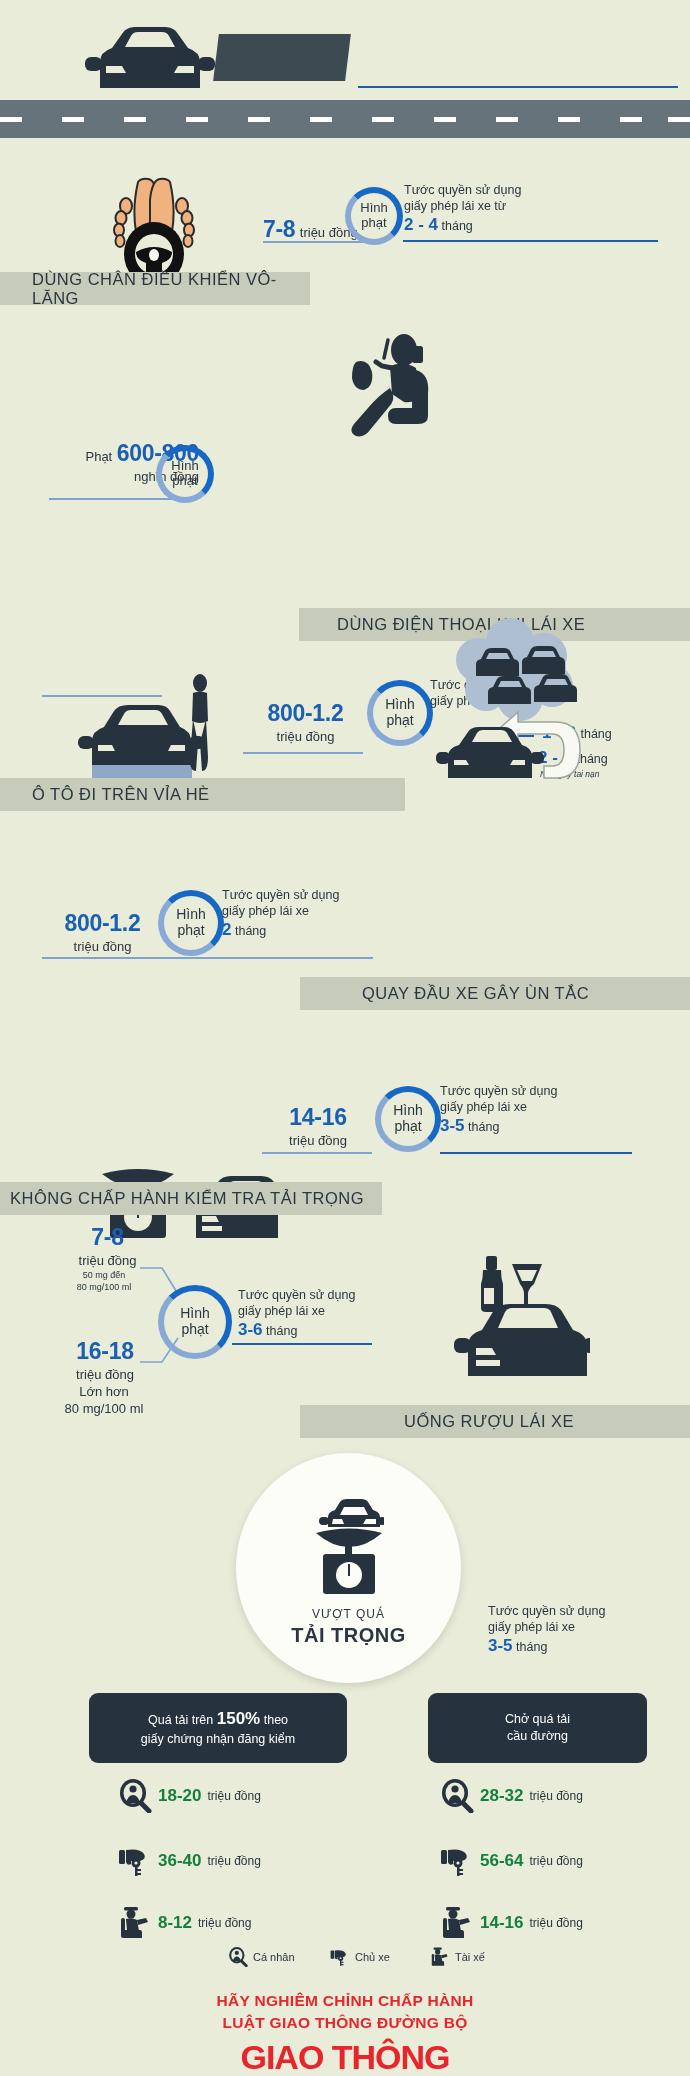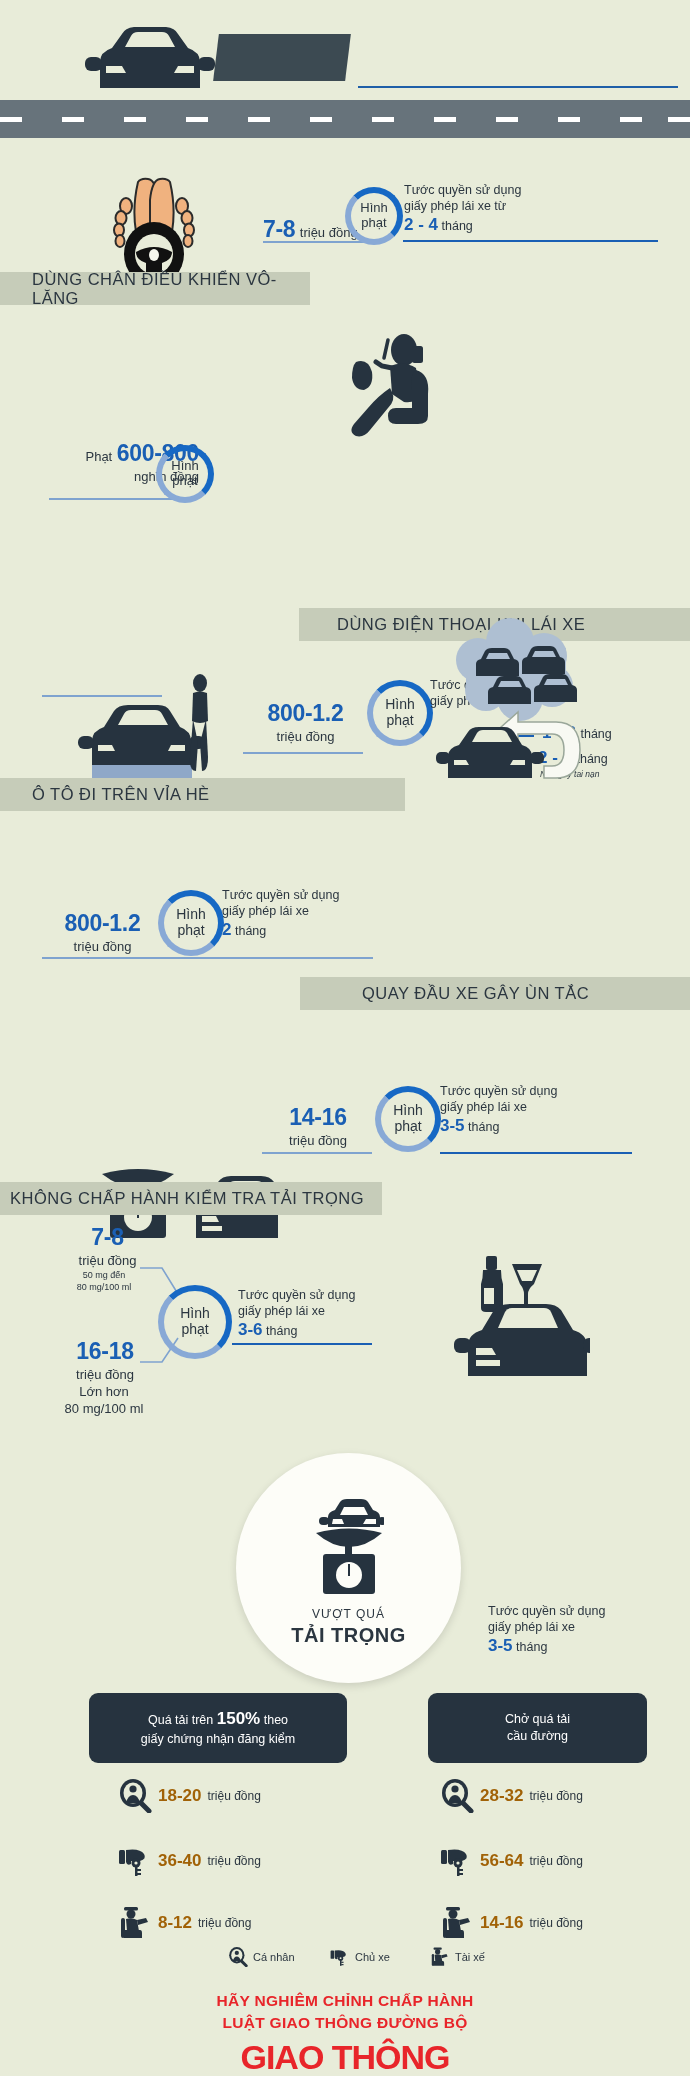--- a/index.html
+++ b/index.html
@@ -62,21 +62,21 @@
   .tiny { font-size:8.5px; color:#2b3640; font-style:italic; }
 
   
   .pill {
     position:absolute; background:#26333f; border-radius:9px;
     color:#fff; text-align:center; display:flex; align-items:center; justify-content:center;
     font-size:12.5px; line-height:1.35;
   }
   .pill b { font-size:17px; }
   .rowitem { position:absolute; display:flex; align-items:center; gap:6px; }
-  .rowitem .v { color:#a16207; font-size:17px; font-weight:bold; }
+  .rowitem .v { color:#15803d; font-size:17px; font-weight:bold; }
   .rowitem .u { color:#2b3640; font-size:12px; }
   .legend { position:absolute; display:flex; align-items:center; gap:5px; font-size:11px; color:#2b3640; }
 
   .footer { position:absolute; left:0; width:690px; text-align:center; }
   .f1 { color:#e8252a; font-size:15.5px; font-weight:bold; letter-spacing:.3px; line-height:1.45; }
   .logo { color:#e8252a; font-size:34px; font-weight:bold; letter-spacing:-1px; }
 
   .bigcircle {
     position:absolute; border-radius:50%;
     background:#fdfdf8; box-shadow:0 3px 8px rgba(0,0,0,.13);
@@ -363,20 +363,23 @@
     <span>phạt</span>
   </div>
   <div class="rev" style="position:absolute;left:238px;top:1288px;width:200px;">
     <div>Tước quyền sử dụng</div>
     <div>giấy phép lái xe</div>
     <div><span class="mo">3-6</span>
       <span class="mosm">tháng</span></div>
   </div>
   <div class="hairline dark" style="left:232px;top:1343px;width:140px;"></div>
 
+  <div class="sect-label" style="left:300px;top:1405px;width:390px;padding-left:104px;">
+    <span>UỐNG RƯỢU LÁI XE</span>
+  </div>
 
   <div class="bigcircle" style="left:236px;top:1453px;width:225px;height:230px;padding-top:44px;">
     <svg style="width:70px;height:98px" viewBox="0 0 70 98">
       <g fill="#26333f">
         <path d="M14 30 L14 20 Q14 15 21 13 L26 5 Q28 2 33 2 L47 2 Q52 2 54 5 L59 13 Q66 15 66 20 L66 30 Z"></path>
         <path fill="#fdfdf8" d="M26 18 L30 10 h20 l4 8 z"></path>
         <rect x="5" y="20" width="10" height="8" rx="4"></rect>
           <rect x="64" y="20" width="8" height="8" rx="4"></rect>
         <path fill="#fdfdf8" d="M19 22 h9 l2 5 h-12 z"></path>
           <path fill="#fdfdf8" d="M52 22 h10 l0 5 h-13 z"></path>

